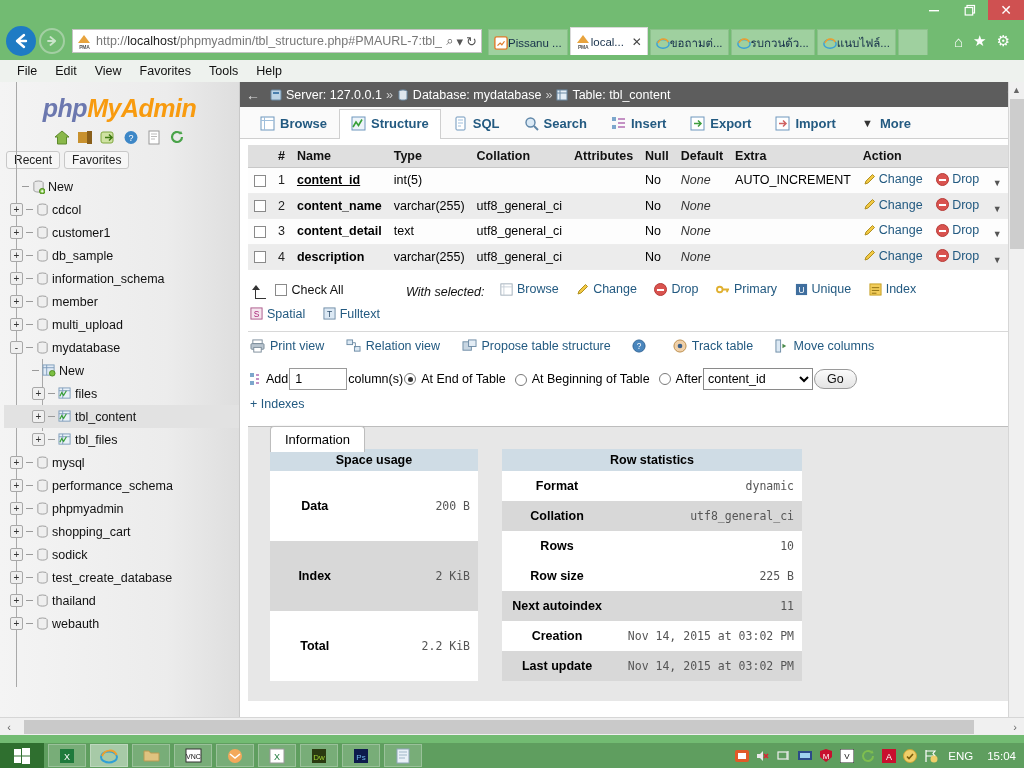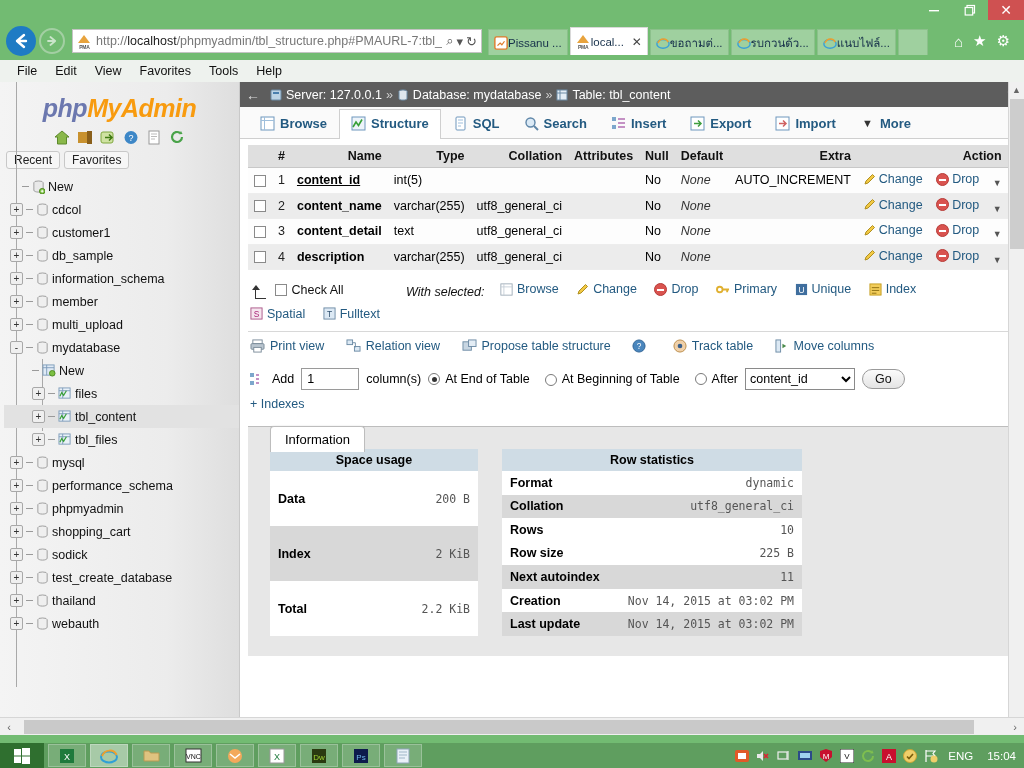--- a/index.html
+++ b/index.html
@@ -132,21 +132,21 @@
     font-size: 13px; color: #235a81; font-weight: bold; cursor: default;
     border: 1px solid transparent; border-bottom: none;
   }
   .ptab.active { background: #fff; border-color: #cfcfcf; margin-bottom: -1px; padding-bottom: 8px;}
   .ptab .pico { width: 15px; height: 15px; flex: 0 0 auto; }
 
   .content { padding: 6px 14px 0 8px; }
 
   table.struct { border-collapse: collapse; width: 758px; font-size: 12.5px; }
   table.struct th {
-    background: #dfdfdf; color: #111; text-align: right; padding: 4px 6px; font-weight: bold;
+    background: #dfdfdf; color: #111; text-align: left; padding: 4px 6px; font-weight: bold;
     border-bottom: 1px solid #c8c8c8; white-space: nowrap;
   }
   table.struct td { padding: 4px 6px; white-space: nowrap; border-bottom: 1px solid #ededed; }
   table.struct tr.odd td { background: #fdfdfd; }
   table.struct tr.even td { background: #ececec; }
   td.c-num { text-align: right; width: 20px; color: #222;}
   td.c-name { font-weight: bold; }
   td.c-name.pk span { text-decoration: underline; }
   td.c-default i { color: #333; }
   .chk { width: 12px; height: 12px; border: 1px solid #8a8a8a; background: #fff; display: inline-block; vertical-align: middle;}
@@ -160,42 +160,42 @@
   .withsel { padding: 8px 0 4px 2px; font-size: 12.5px; color: #111; line-height: 22px;}
   .withsel .grp { display: inline-flex; align-items: center; gap: 4px; margin-right: 14px;}
   .arrow-ul { display:inline-block; width: 16px; height: 14px; position: relative; margin-right: 6px; vertical-align: middle;}
   .arrow-ul::before{content:'';position:absolute;left:5px;top:2px;width:1px;height:11px;background:#333;}
   .arrow-ul::after{content:'';position:absolute;left:5px;bottom:0px;width:11px;height:1px;background:#333;}
   .arrow-ul i{position:absolute;left:2px;top:0;width:0;height:0;border-left:4px solid transparent;border-right:4px solid transparent;border-bottom:5px solid #333;}
 
   .viewrow { padding: 7px 0 6px 2px; border-top: 1px solid #d8d8d8; font-size: 12.5px; }
   .viewrow .grp { display: inline-flex; align-items: center; gap: 5px; margin-right: 18px; }
 
-  .addrow { padding: 6px 0 2px 2px; display: flex; align-items: center; gap: 7px; font-size: 12.5px; }
+  .addrow { padding: 6px 0 2px 2px; display: flex; align-items: center; gap: 1px; font-size: 12.5px; }
   .addrow input.num { width: 58px; height: 22px; border: 1px solid #9a9a9a; padding: 0 5px; font-size: 12.5px;}
   .radio { width: 12px; height: 12px; border-radius: 50%; border: 1px solid #7a7a7a; background:#fff; display:inline-block; position: relative; vertical-align: middle;}
   .radio.on::after{content:'';position:absolute;left:2.5px;top:2.5px;width:5px;height:5px;border-radius:50%;background:#333;}
   .radlbl { display: inline-flex; align-items: center; gap: 5px; }
   select.afterfield { height: 22px; width: 110px; font-size: 12.5px; border: 1px solid #8a8a8a; background:#fff;}
   .gobtn { border: 1px solid #9a9a9a; border-radius: 11px; background: linear-gradient(#fbfbfb,#e4e4e4); padding: 2px 12px; font-size: 12.5px; color:#111;}
   .indexes { padding: 5px 0 0 2px; font-size: 12.5px; }
 
   .infopanel { margin-top: 14px; position: relative; }
   .info-tab {
     position: absolute; left: 22px; top: 0; background: #fff; border: 1px solid #bdbdbd;
     border-bottom: none; border-radius: 4px 4px 0 0; padding: 5px 14px; font-size: 13px; z-index: 2;
     box-shadow: 0 -1px 1px rgba(0,0,0,.04);
   }
   .info-body {
     margin-top: 15px; background: #e7e7e7; border-top: 1px solid #bdbdbd;
     padding: 22px 22px 20px; display: flex; gap: 24px; min-height: 230px;
   }
   table.stats { border-collapse: collapse; font-size: 12.5px; }
   table.stats caption { background: #cfdce5; font-weight: bold; padding: 4px; text-align: center; font-size: 12.5px;}
-  table.stats th { background: #ffffff; text-align: left; font-weight: bold; padding: 0 8px; white-space: nowrap;}
+  table.stats th { background: #ffffff; text-align: center; font-weight: bold; padding: 8px 8px; white-space: nowrap;}
   table.stats td { background: #ffffff; text-align: right; padding: 4px 8px; font-family: "DejaVu Sans Mono", monospace; font-size: 11.5px; color: #555; white-space: nowrap;}
   table.stats tr.alt th, table.stats tr.alt td { background: #d8d8d8; }
   .space-tbl { width: 208px; }
   .rowstat-tbl { width: 300px; border-radius: 28px; }
 
   
   .vscroll {
     position: absolute; right: 0; top: 82px; width: 16px; height: 635px; background: #f0f0f0; border-left: 1px solid #d6d6d6;
   }
   .vscroll .up, .vscroll .down { height: 16px; display:flex;align-items:center;justify-content:center;color:#666;font-size:9px;}

